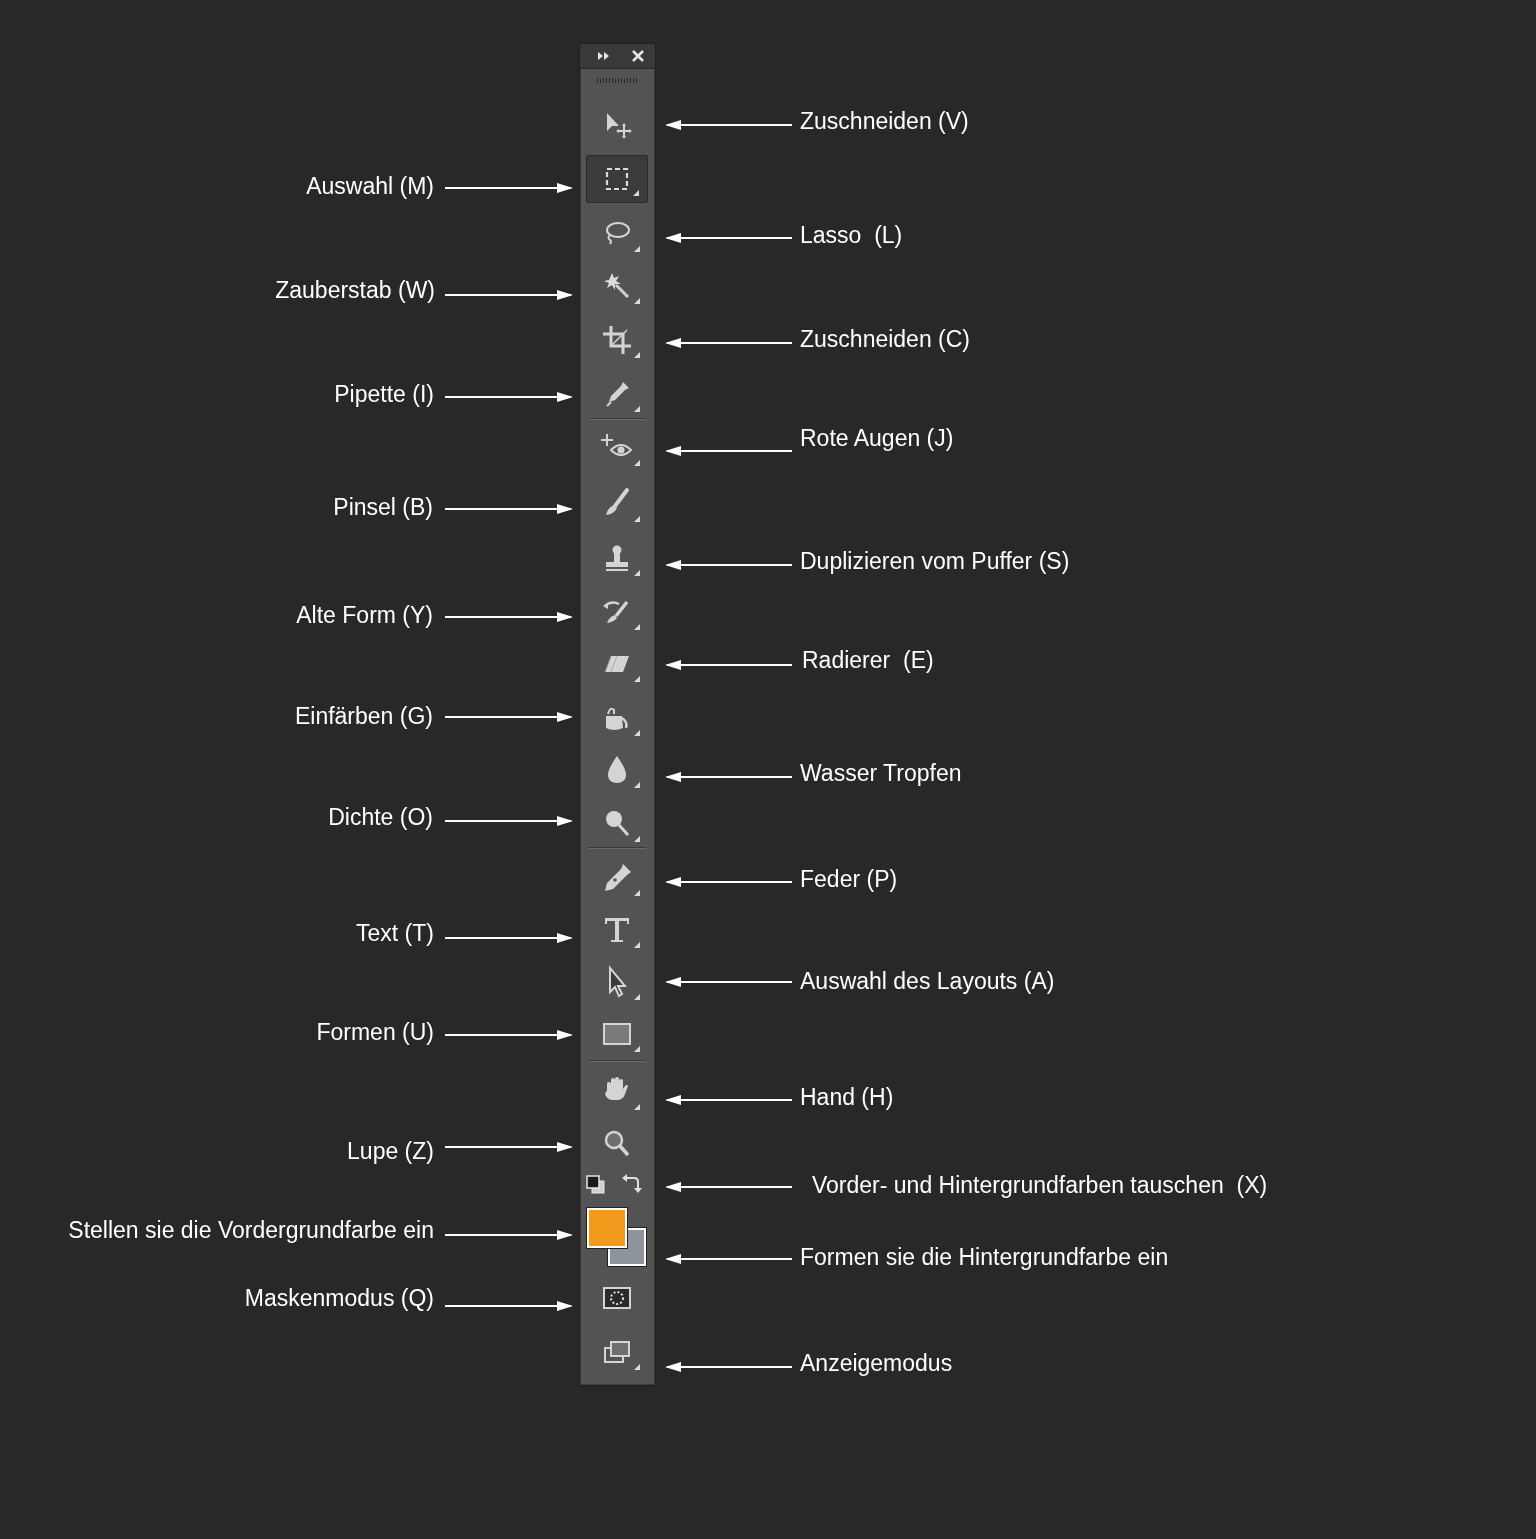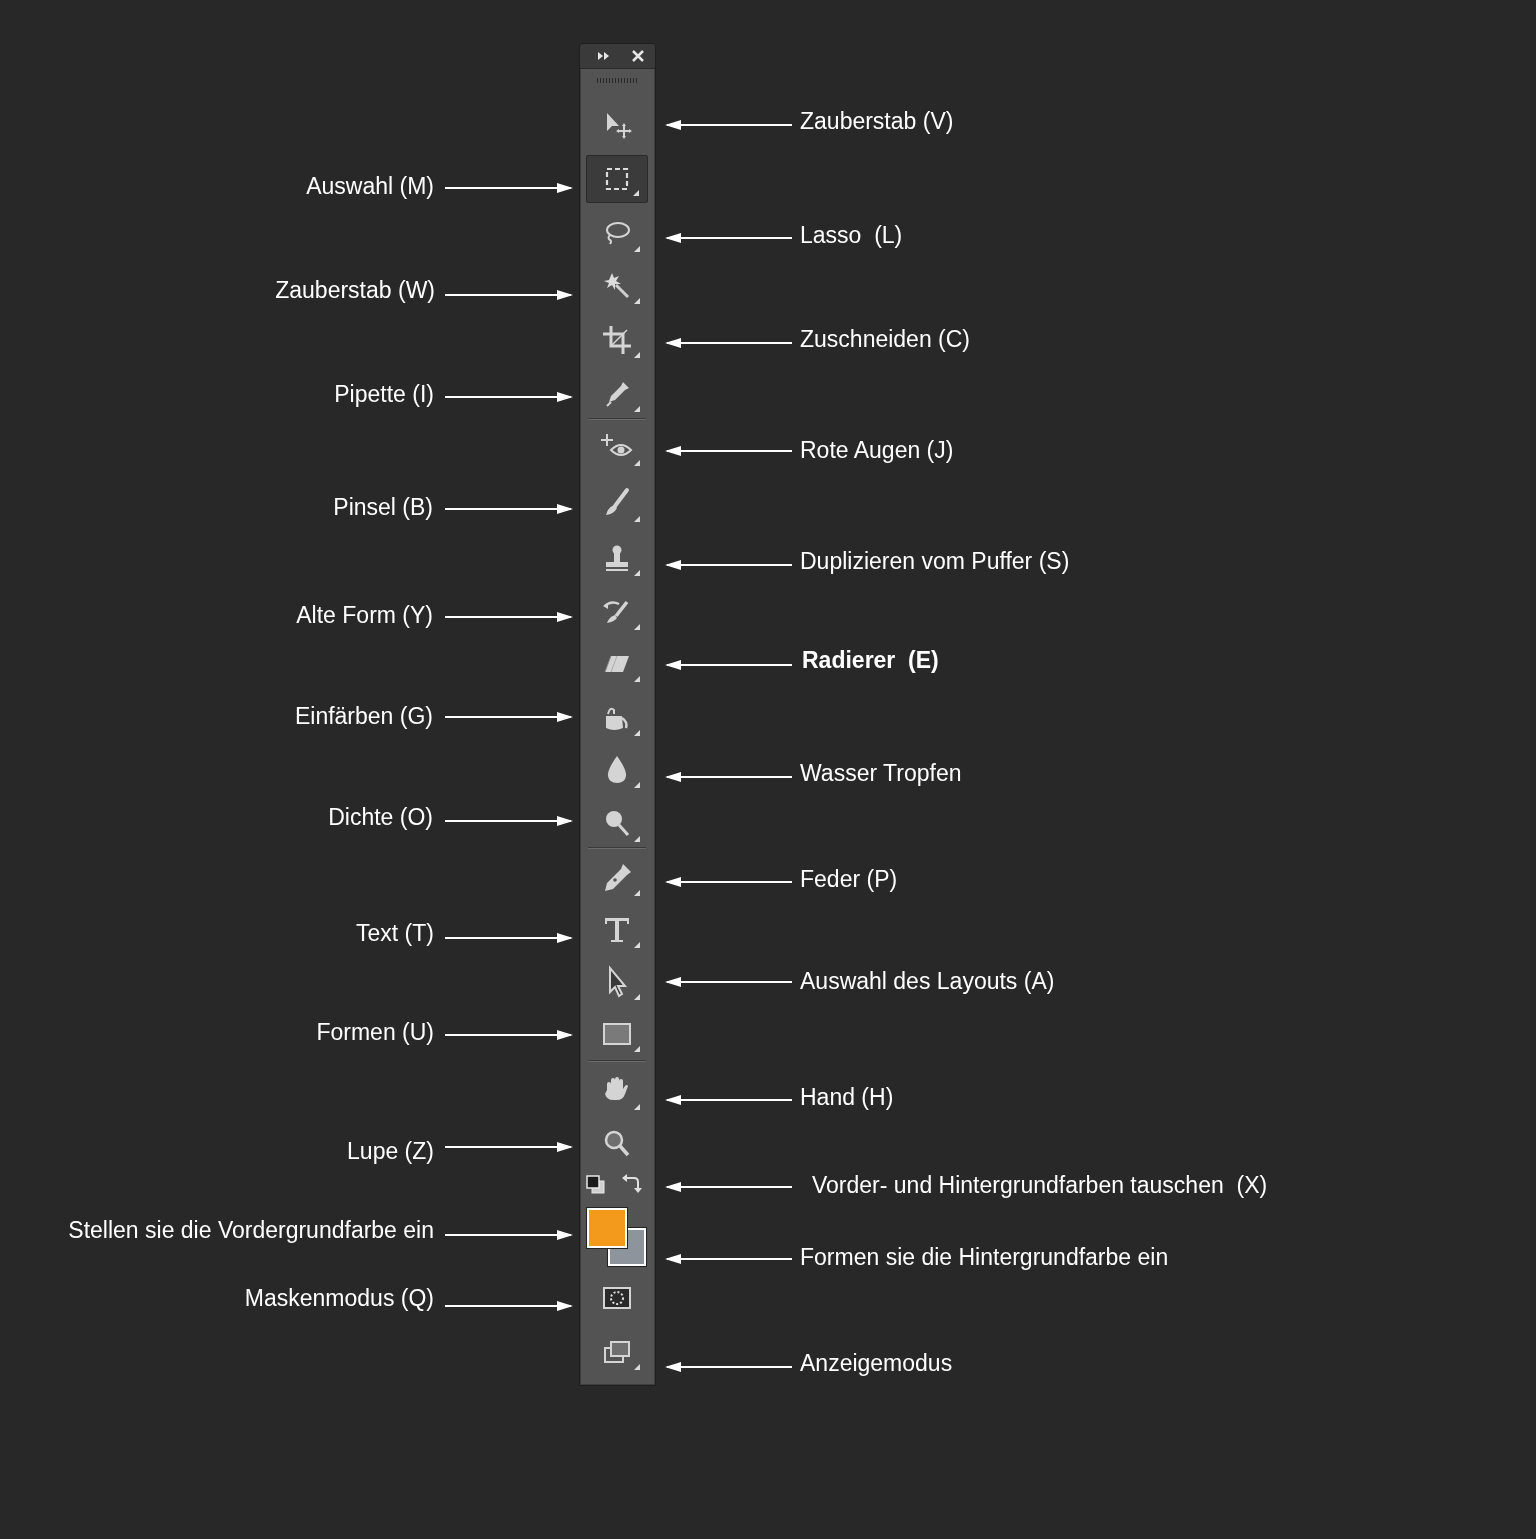--- a/index.html
+++ b/index.html
@@ -300,36 +300,36 @@
 <div class="label left" style="right:1102px; top:1137px;">Lupe (Z)</div>
 <div class="arrow right" style="left:445px; top:1146px; width:126px;"></div>
 
 <div class="label left" style="right:1102px; top:1216px;">Stellen sie die Vordergrundfarbe ein</div>
 <div class="arrow right" style="left:445px; top:1234px; width:126px;"></div>
 
 <div class="label left" style="right:1102px; top:1284px;">Maskenmodus (Q)</div>
 <div class="arrow right" style="left:445px; top:1305px; width:126px;"></div>
 
 <div class="arrow left" style="left:667px; top:124px; width:125px;"></div>
-<div class="label" style="left:800px; top:107px;">Zauberstab (V)</div>
+<div class="label" style="left:800px; top:107px;">Zuschneiden (V)</div>
 
 <div class="arrow left" style="left:667px; top:237px; width:125px;"></div>
 <div class="label" style="left:800px; top:221px;">Lasso  (L)</div>
 
 <div class="arrow left" style="left:667px; top:342px; width:125px;"></div>
 <div class="label" style="left:800px; top:325px;">Zuschneiden (C)</div>
 
 <div class="arrow left" style="left:667px; top:450px; width:125px;"></div>
-<div class="label" style="left:800px; top:436px;text-align:center;">Rote Augen (J)</div>
+<div class="label" style="left:800px; top:424px;text-align:center;">Rote Augen (J)</div>
 
 <div class="arrow left" style="left:667px; top:564px; width:125px;"></div>
 <div class="label" style="left:800px; top:547px;">Duplizieren vom Puffer (S)</div>
 
 <div class="arrow left" style="left:667px; top:664px; width:125px;"></div>
-<div class="label" style="left:802px; top:646px;font-weight:bold;">Radierer  (E)</div>
+<div class="label" style="left:802px; top:646px;">Radierer  (E)</div>
 
 <div class="arrow left" style="left:667px; top:776px; width:125px;"></div>
 <div class="label" style="left:800px; top:759px;">Wasser Tropfen</div>
 
 <div class="arrow left" style="left:667px; top:881px; width:125px;"></div>
 <div class="label" style="left:800px; top:865px;">Feder (P)</div>
 
 <div class="arrow left" style="left:667px; top:981px; width:125px;"></div>
 <div class="label" style="left:800px; top:967px;">Auswahl des Layouts (A)</div>
 

